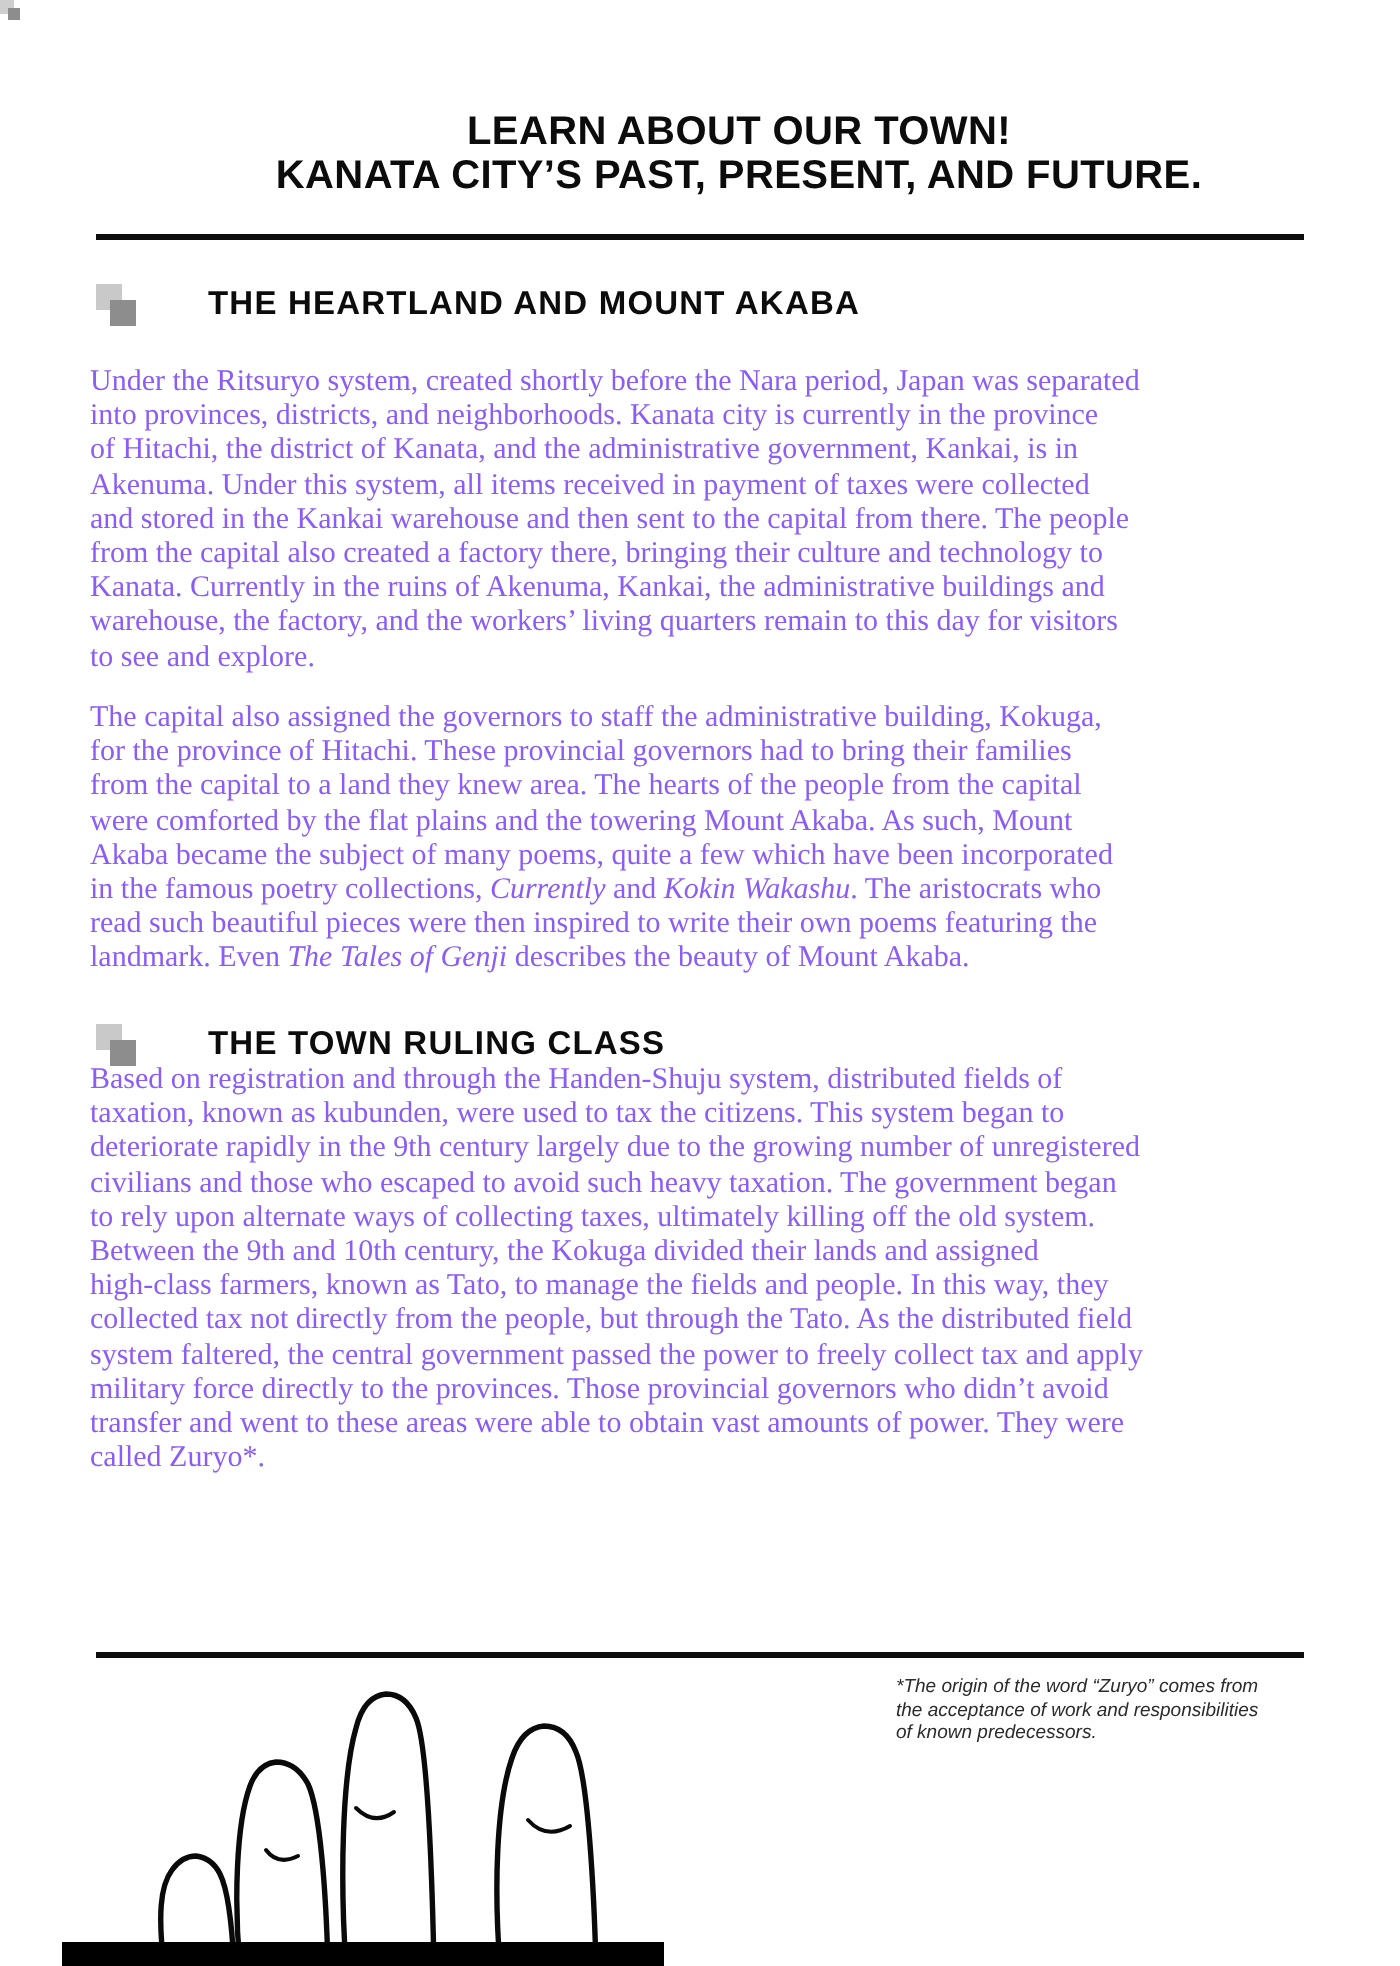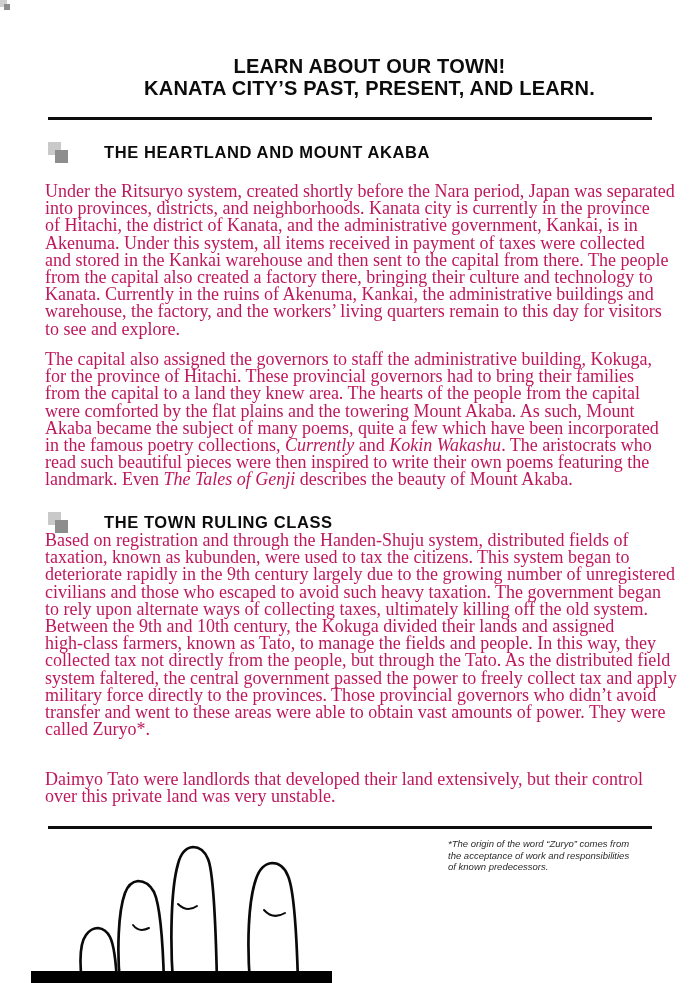--- a/index.html
+++ b/index.html
@@ -20,21 +20,21 @@
 
   .sec-head{position:absolute;left:48px;display:flex;align-items:center;gap:36px;height:22px;}
   .sec-head.first{top:141px;}
   .sec-head.second{top:511px;}
   .marker{position:relative;width:20px;height:21px;flex:0 0 auto;}
   .marker .sq-light{position:absolute;top:0;left:0;width:13px;height:13px;background:#c9c9c9;}
   .marker .sq-dark{position:absolute;top:8px;left:7px;width:13px;height:13px;background:#8d8d8d;}
   .sec-title{font-weight:700;font-size:16.5px;letter-spacing:.6px;color:#0c0c0c;white-space:nowrap;}
 
   .para{position:absolute;left:45px;width:645px;font-family:"Liberation Serif",serif;
-        font-size:18px;line-height:17.2px;color:#be185d;white-space:pre-line;margin:0;}
+        font-size:15px;line-height:17.2px;color:#8b5cf6;white-space:pre-line;margin:0;}
   .para.p1{top:183px;}
   .para.p2{top:351px;}
   .para.p3{top:532px;}
   .para.p4{top:771px;}
   .it{font-style:italic;}
 
   .footnote{position:absolute;left:448px;top:838px;width:200px;
             font-style:italic;font-size:9.5px;line-height:11.6px;color:#2b2b2b;white-space:pre-line;}
 
   .hand{position:absolute;left:60px;top:840px;width:270px;height:143px;}
@@ -46,21 +46,21 @@
 
 <div class="page">
 
   <div class="corner-mark">
     <span class="sq-light"></span>
     <span class="sq-dark"></span>
   </div>
 
   <div class="title">
     <div>LEARN ABOUT OUR TOWN!</div>
-    <div>KANATA CITY’S PAST, PRESENT, AND LEARN.</div>
+    <div>KANATA CITY’S PAST, PRESENT, AND FUTURE.</div>
   </div>
 
   <div class="rule rule-top"></div>
 
   <div class="sec-head first">
     <span class="marker">
       <span class="sq-light"></span>
       <span class="sq-dark"></span>
     </span>
     <span class="sec-title">THE HEARTLAND AND MOUNT AKABA</span>
@@ -99,22 +99,20 @@
 civilians and those who escaped to avoid such heavy taxation. The government began
 to rely upon alternate ways of collecting taxes, ultimately killing off the old system.
 Between the 9th and 10th century, the Kokuga divided their lands and assigned
 high-class farmers, known as Tato, to manage the fields and people. In this way, they
 collected tax not directly from the people, but through the Tato. As the distributed field
 system faltered, the central government passed the power to freely collect tax and apply
 military force directly to the provinces. Those provincial governors who didn’t avoid
 transfer and went to these areas were able to obtain vast amounts of power. They were
 called Zuryo*.</p>
 
-  <p class="para p4">Daimyo Tato were landlords that developed their land extensively, but their control
-over this private land was very unstable.</p>
 
   <div class="rule rule-bottom"></div>
 
   <div class="footnote">*The origin of the word “Zuryo” comes from
 the acceptance of work and responsibilities
 of known predecessors.</div>
 
   <svg class="hand" viewBox="0 0 270 143" xmlns="http://www.w3.org/2000/svg">
     <g fill="#ffffff" stroke="#0a0a0a" stroke-width="2.7" stroke-linecap="round" stroke-linejoin="round">
       <path d="M22,143 C19,118 20,103 26,95 Q31,88 38,88 Q46,89 50,97 C54,105 56,122 57,143"></path>

